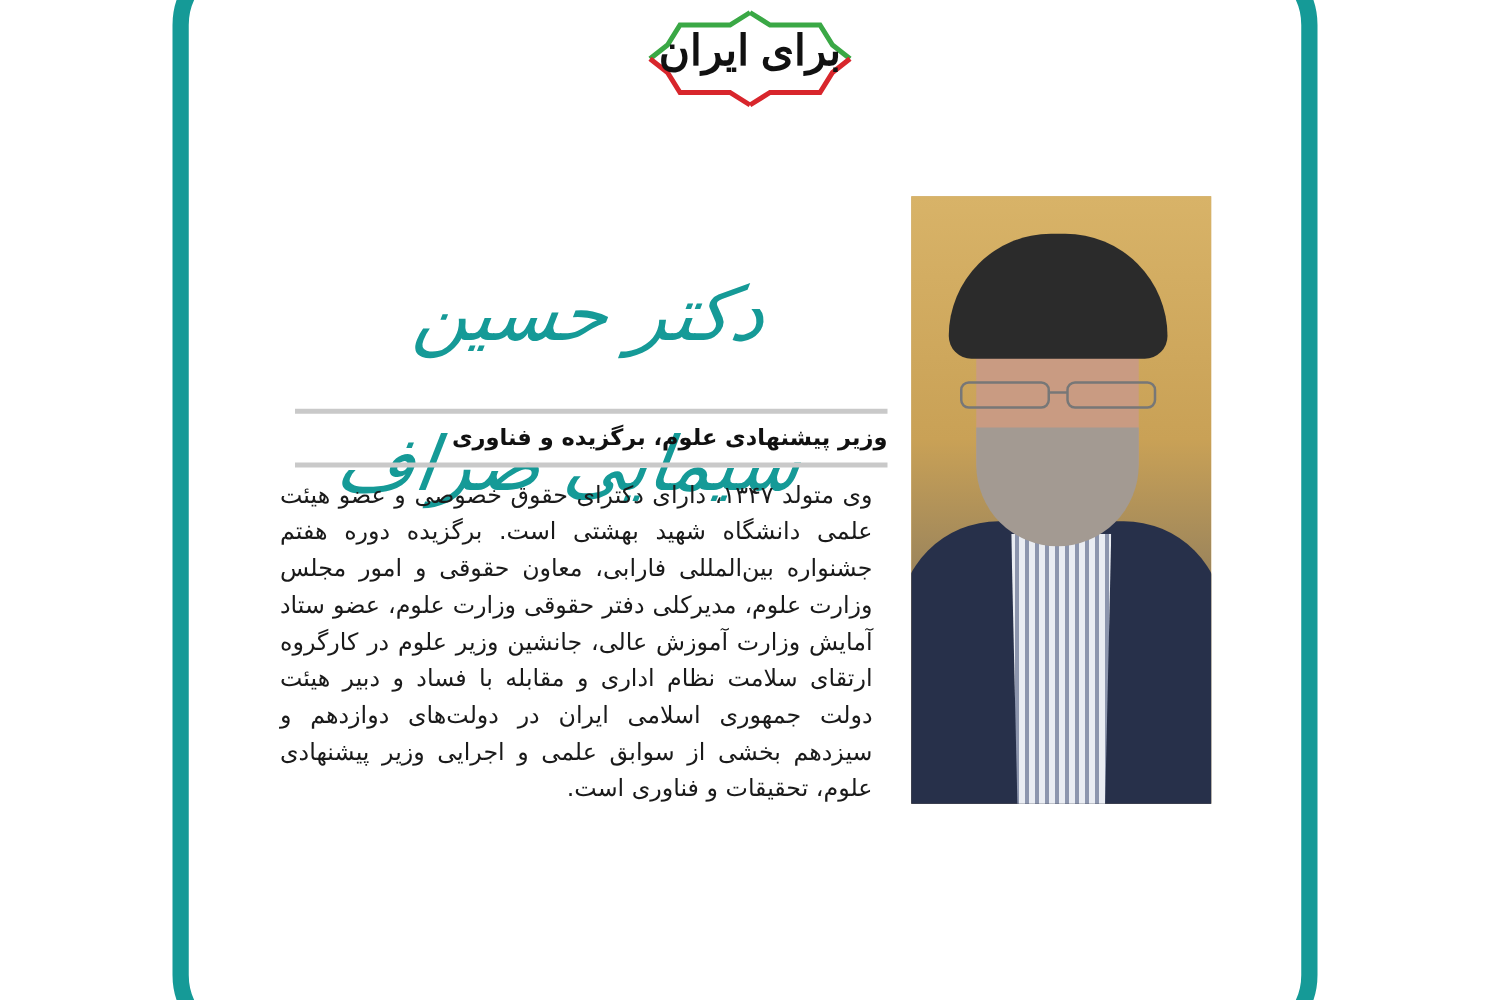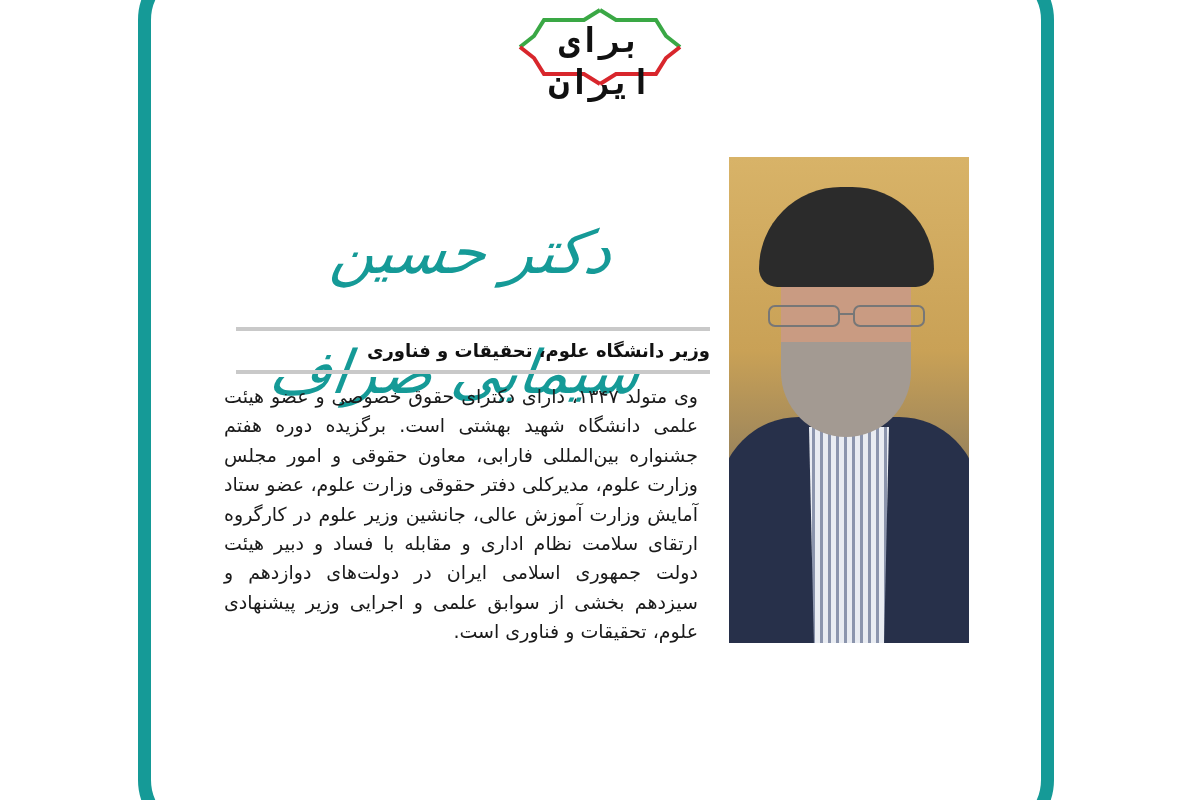--- a/index.html
+++ b/index.html
@@ -1,20 +1,20 @@
 <!DOCTYPE html>
 <html><head>
 <meta charset="utf-8">
 <style>
   html, body { margin:0; padding:0; }
   body { width:1200px; height:800px; background:#ffffff; position:relative; overflow:hidden; font-family:"DejaVu Sans", sans-serif; }
   .frame { position:absolute; left:138px; top:-40px; width:916px; height:880px; border:13px solid #159a97; border-radius:60px; box-sizing:border-box; }
   .logo { position:absolute; left:516px; top:6px; width:168px; height:82px; }
   .logo svg { position:absolute; left:0; top:0; }
-  .logo-text { position:absolute; left:0; top:14px; width:168px; text-align:center; font-family:Liberation Mono, monospace; font-weight:bold; font-size:34px; color:#111; direction:rtl; }
+  .logo-text { position:absolute; left:0; top:14px; width:168px; text-align:center; font-family:Liberation Sans, sans-serif; font-weight:bold; font-size:34px; color:#111; direction:rtl; }
   .title { position:absolute; left:232px; top:192px; width:480px; height:120px; direction:rtl; text-align:center; font-family:"DejaVu Serif", serif; font-size:60px; font-style:italic; color:#159a97; line-height:120px; letter-spacing:-2px; transform:skewX(-8deg); }
   .rule { position:absolute; left:236px; width:474px; height:4px; background:#c9c9c9; }
   .rule.r1 { top:327px; }
   .rule.r2 { top:370px; }
   .subtitle { position:absolute; left:236px; top:335px; width:474px; direction:rtl; text-align:right; font-weight:bold; font-size:18px; color:#111; line-height:32px; }
   .bio { position:absolute; left:224px; top:382px; width:474px; direction:rtl; text-align:justify; text-align-last:right; font-size:19px; line-height:29.4px; color:#1a1a1a; }
   .photo { position:absolute; left:729px; top:157px; width:240px; height:486px; overflow:hidden; background:#c9a35a; }
   .ph-bg { position:absolute; inset:0; background:linear-gradient(180deg,#d8b368 0%,#c9a156 40%,#8a7a5e 70%,#2d3346 100%); }
   .ph-suit { position:absolute; left:-10px; top:260px; width:260px; height:240px; background:#27304a; border-radius:80px 80px 0 0; }
   .ph-shirt { position:absolute; left:70px; top:270px; width:100px; height:220px; background:repeating-linear-gradient(90deg,#e9ecf2 0 5px,#8c95ad 5px 8px); clip-path:polygon(10% 0,90% 0,85% 100%,15% 100%); }
@@ -34,21 +34,21 @@
     <path d="M84 4 L68 14 L28 14 L18 30 L4 41" fill="none" stroke="#3aa845" stroke-width="4"></path>
     <path d="M164 41 L150 52 L140 68 L100 68 L84 78" fill="none" stroke="#d8262c" stroke-width="4"></path>
     <path d="M4 41 L18 52 L28 68 L68 68 L84 78" fill="none" stroke="#d8262c" stroke-width="4"></path>
   </svg>
   <div class="logo-text">برای ایران</div>
 </div>
 
 <div class="title">دکتر حسین سیمایی صراف</div>
 
 <div class="rule r1"></div>
-<div class="subtitle">وزیر دانشگاه علوم، تحقیقات و فناوری</div>
+<div class="subtitle">وزیر پیشنهادی علوم، برگزیده و فناوری</div>
 <div class="rule r2"></div>
 
 <div class="bio">وی متولد ۱۳۴۷، دارای دکترای حقوق خصوصی  و عضو هیئت علمی دانشگاه شهید بهشتی است. برگزیده دوره هفتم جشنواره بین‌المللی فارابی، معاون حقوقی و امور مجلس وزارت علوم، مدیرکلی دفتر حقوقی وزارت علوم، عضو ستاد آمایش وزارت آموزش عالی، جانشین وزیر علوم در کارگروه ارتقای سلامت نظام اداری و مقابله با فساد و دبیر هیئت دولت جمهوری اسلامی ایران در دولت‌های دوازدهم و سیزدهم بخشی از سوابق علمی و اجرایی وزیر پیشنهادی علوم، تحقیقات و فناوری است.</div>
 
 <div class="photo">
   <div class="ph-bg"></div>
   <div class="ph-suit"></div>
   <div class="ph-shirt"></div>
   <div class="ph-face"></div>
   <div class="ph-beard"></div>

